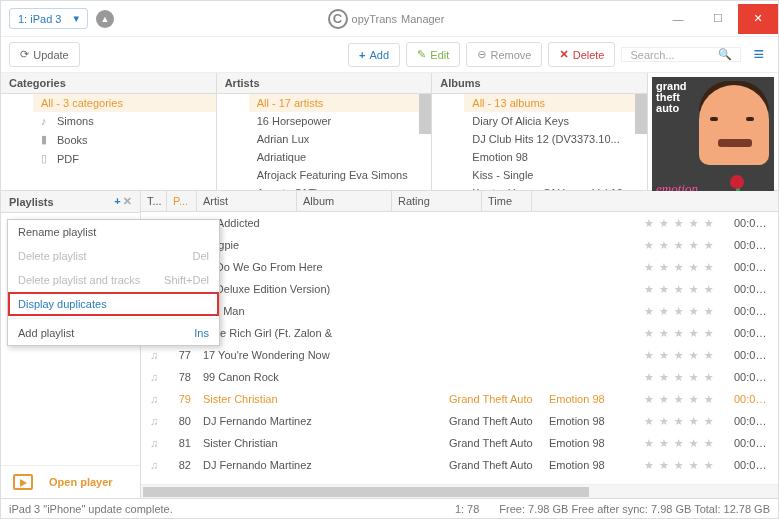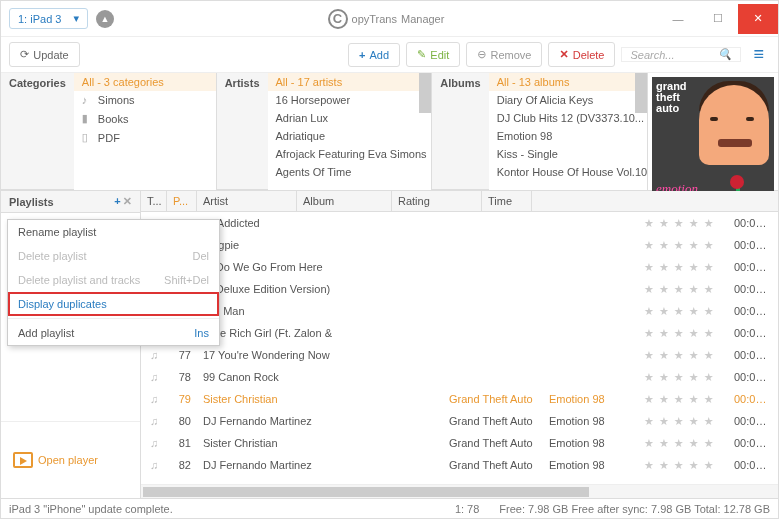--- a/index.html
+++ b/index.html
@@ -13,28 +13,28 @@
 .win-controls { display: flex; }
 .win-btn { width: 40px; height: 30px; display: flex; align-items: center; justify-content: center; color: #888; }
 .win-btn.close { background: #e74033; color: #fff; }
 .toolbar { height: 36px; display: flex; align-items: center; padding: 0 8px; gap: 6px; border-bottom: 1px solid #eee; }
 .btn { border: 1px solid #ddd; border-radius: 3px; padding: 5px 10px; background: #fff; display: flex; align-items: center; gap: 4px; color: #666; cursor: pointer; }
 .btn.add { color: #2a7cc0; }
 .btn.edit { color: #7cb342; }
 .btn.remove { color: #999; }
 .btn.delete { color: #d33939; }
 .spacer { flex: 1; }
-.search { display: flex; align-items: flex-end; border: 1px solid #eee; padding: 0 8px; color: #aaa; width: 120px; justify-content: space-between; font-style: italic; }
+.search { display: flex; align-items: flex-end; border: 1px solid #eee; padding: 0 8px; color: #aaa; width: 120px; justify-content: space-between; }
 .hamburger { color: #2a7cc0; font-size: 18px; padding: 0 6px; }
 
 .browser { display: flex; height: 118px; border-bottom: 1px solid #ddd; }
-.col { flex: 1; border-right: 1px solid #ddd; display: flex; flex-direction: row; overflow: hidden; }
+.col { flex: 1; border-right: 1px solid #ddd; display: flex; flex-direction: column; overflow: hidden; }
 .col:last-child { border-right: none; }
 .col-head { background: #f5f5f5; padding: 4px 8px; color: #555; font-weight: bold; border-bottom: 1px solid #ddd; }
-.col-body { flex: 1; overflow: hidden; position: relative; }
+.col-body { flex: 1; overflow: hidden; position: relative; padding-left: 32px; }
 .row { padding: 3px 8px; color: #555; white-space: nowrap; overflow: hidden; text-overflow: ellipsis; display: flex; align-items: center; gap: 4px; }
 .row.all { color: #e99831; background: #fdf3e5; }
 .row .ico { width: 12px; color: #aaa; }
 .scrollind { position: absolute; right: 0; top: 0; width: 12px; height: 40px; background: #ccc; }
 .art { width: 130px; padding: 4px; }
 .art-img { width: 122px; height: 124px; background: #404040; position: relative; overflow: hidden; }
 .art-face { position: absolute; right: 5px; top: 8px; width: 70px; height: 80px; background: #f4a97c; border-radius: 35px 35px 10px 10px; }
 .art-hair { position: absolute; right: 5px; top: 4px; width: 70px; height: 30px; background: #3a2418; border-radius: 35px 35px 0 0; }
 .art-mouth { position: absolute; right: 22px; top: 62px; width: 34px; height: 8px; background: #7a3a2a; border-radius: 3px; }
 .art-logo { position: absolute; left: 4px; top: 4px; color: #fff; font-weight: bold; font-size: 10px; line-height: 1; }
@@ -43,21 +43,21 @@
 .art-stem { position: absolute; right: 34px; bottom: 2px; width: 4px; height: 14px; background: #2a5; }
 .eyes { position: absolute; right: 20px; top: 40px; width: 44px; display: flex; justify-content: space-between; }
 .eye { width: 8px; height: 4px; background: #3a2418; border-radius: 2px; }
 
 .mid { display: flex; flex: 1; overflow: hidden; position: relative; }
 .side { width: 140px; border-right: 1px solid #ddd; display: flex; flex-direction: column; }
 .side-head { background: #f5f5f5; padding: 4px 8px; color: #555; font-weight: bold; display: flex; align-items: center; justify-content: space-between; border-bottom: 1px solid #ddd; }
 .side-head .acts { display: flex; gap: 2px; color: #2a7cc0; }
 .side-body { flex: 1; padding-top: 2px; }
 .pl-item { padding: 3px 8px; color: #999; display: flex; align-items: center; gap: 4px; }
-.open-player { margin-top: auto; padding: 30px 12px; display: flex; align-items: center; gap: 5px; color: #e99831; border-top: 1px solid #eee; }
+.open-player { margin-top: auto; padding: 8px 12px; display: flex; align-items: center; gap: 16px; color: #e99831; border-top: 1px solid #eee; font-weight: bold; }
 .op-icon { width: 20px; height: 16px; border: 2px solid #e99831; border-radius: 2px; position: relative; }
 .op-icon::before { content: ""; position: absolute; left: 5px; top: 3px; border-left: 7px solid #e99831; border-top: 4px solid transparent; border-bottom: 4px solid transparent; }
 
 .tracks { flex: 1; display: flex; flex-direction: column; overflow: hidden; }
 .thead { display: flex; background: #f5f5f5; border-bottom: 1px solid #ddd; color: #555; }
 .th { padding: 4px 6px; border-right: 1px solid #ddd; white-space: nowrap; overflow: hidden; }
 .th.t { width: 26px; } .th.p { width: 30px; color: #e99831; } .th.title { flex: 1; } .th.artist { width: 100px; } .th.album { width: 95px; } .th.rating { width: 90px; } .th.time { width: 50px; }
 .tbody { flex: 1; overflow: hidden; }
 .tr { display: flex; align-items: center; height: 22px; color: #555; }
 .tr .cell { padding: 0 6px; white-space: nowrap; overflow: hidden; text-overflow: ellipsis; }

